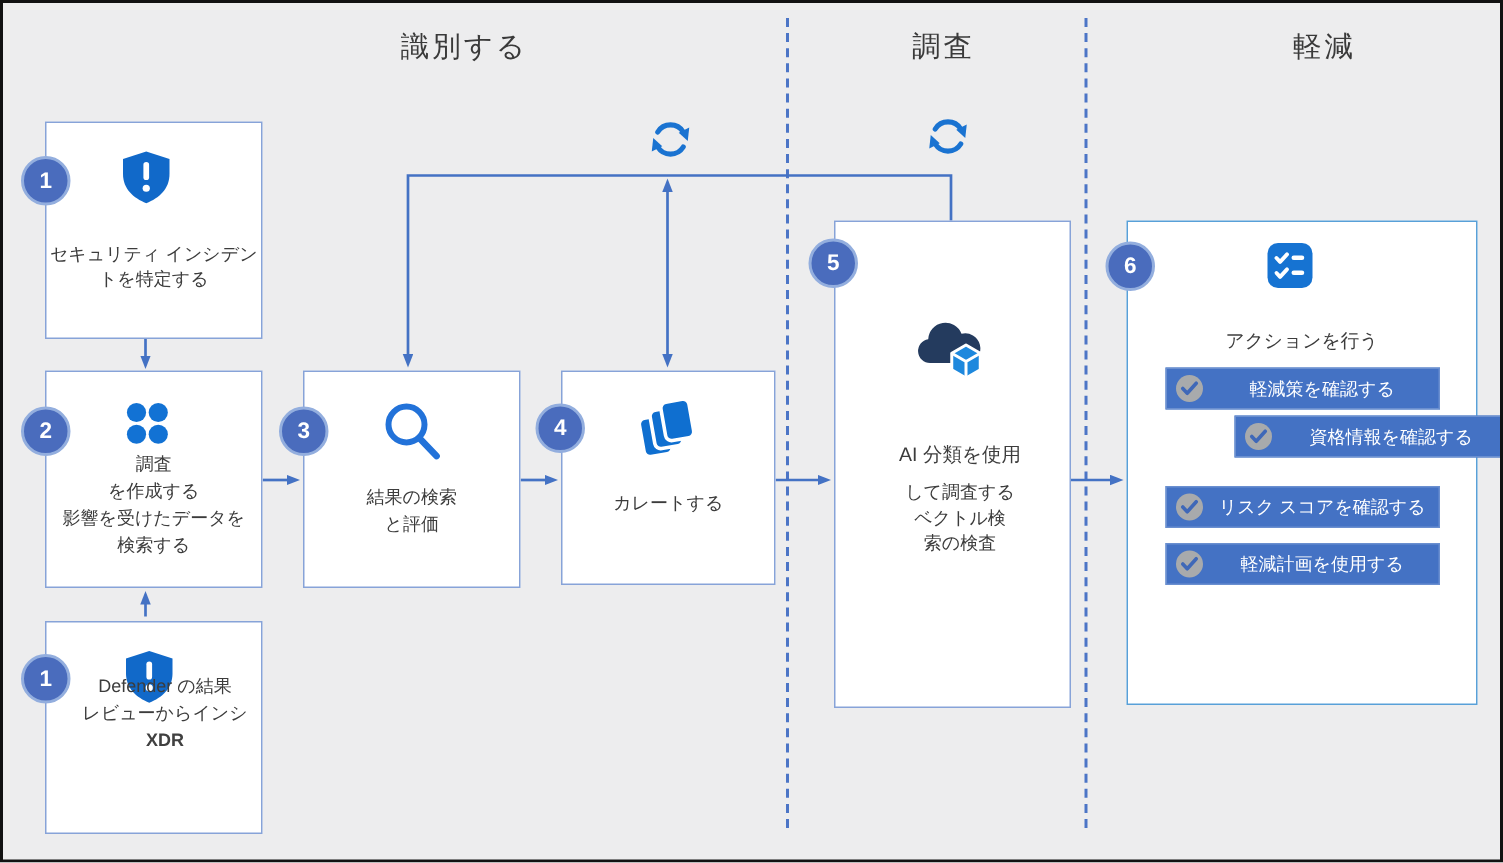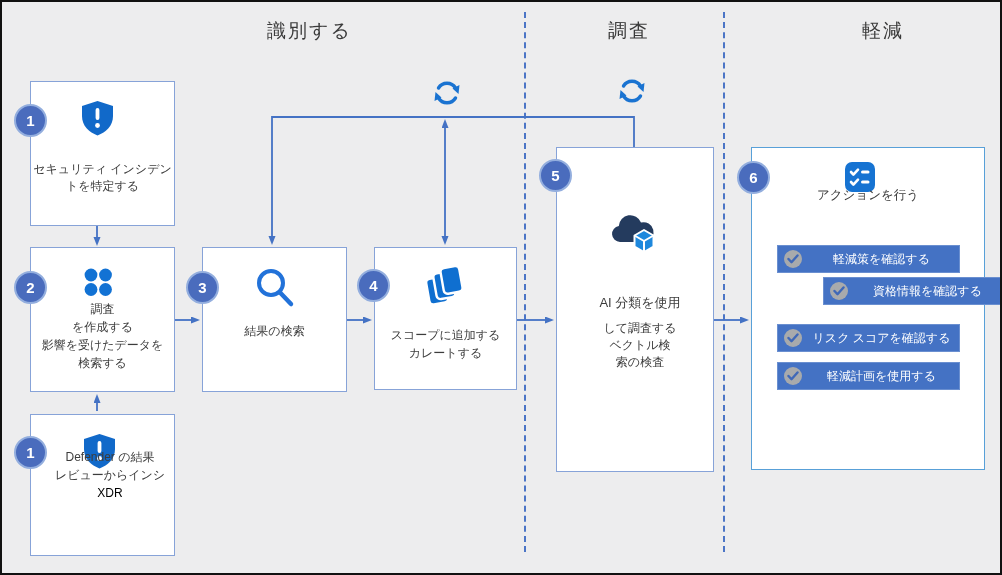--- a/index.html
+++ b/index.html
@@ -51,22 +51,22 @@
   .ic-sync2    {left:613px;top:72px;}
   
   .box-text{position:absolute;text-align:center;font-size:12px;line-height:18px;color:#3c3c3c;}
   .t-identify{left:28px; top:159px;width:145px;line-height:17px;}
   .t-invest  {left:24px; top:298px;width:153px;}
   .t-defender{left:28px; top:446px;width:160px;}
   .t-search  {left:200px;top:320px;width:145px;}
   .t-scope   {left:368px;top:324px;width:151px;}
   .t-ai      {left:554px;top:292px;width:168px;line-height:17px;}
   .t-ai .lead{font-size:13px;margin-bottom:9px;}
-  .t-actions-title{left:749px;top:184px;width:234px;font-size:12.5px;}
-  .bold-line{font-weight:normal;color:#000000;}
+  .t-actions-title{left:749px;top:216px;width:234px;font-size:12.5px;}
+  .bold-line{font-weight:bold;color:#404040;}
   
   .act-btn{position:absolute;left:775px;width:183px;height:28px;background:#4472c4;border:1px solid #6a8fd0;
     box-sizing:border-box;color:#fff;font-size:12px;line-height:26px;text-align:center;padding-left:26px;}
   .ab1{top:243px;} .ab2{top:275px;margin-left:46px;} .ab3{top:322px;} .ab4{top:360px;}
   .chk{position:absolute;left:6px;top:4px;width:18px;height:18px;border-radius:50%;background:#a8aaac;}
   .chk svg{position:absolute;left:3px;top:4px;}
 </style>
 </head>
 <body>
 
@@ -182,23 +182,23 @@
     <div>影響を受けたデータを</div>
     <div>検索する</div>
   </div>
   <div class="box-text t-defender">
     <div>Defender の結果</div>
     <div>レビューからインシ</div>
     <div class="bold-line">XDR</div>
   </div>
   <div class="box-text t-search">
     <div>結果の検索</div>
+    <div>と評価</div>
   </div>
   <div class="box-text t-scope">
-    <div>スコープに追加する</div>
     <div>カレートする</div>
   </div>
   <div class="box-text t-ai">
     <div class="lead">AI 分類を使用</div>
     <div>して調査する</div>
     <div>ベクトル検</div>
     <div>索の検査</div>
   </div>
   <div class="box-text t-actions-title">アクションを行う</div>
 

